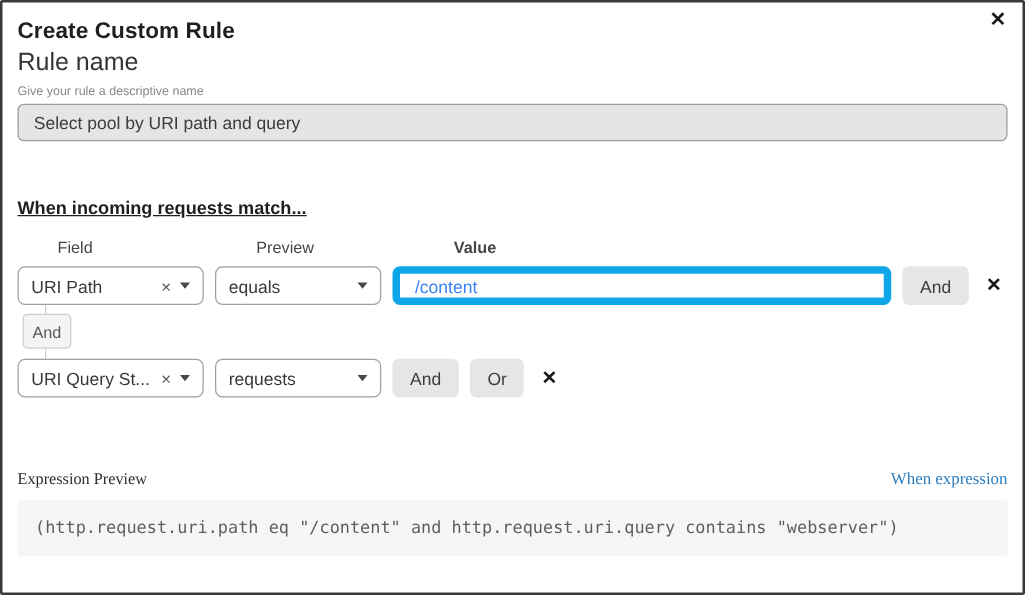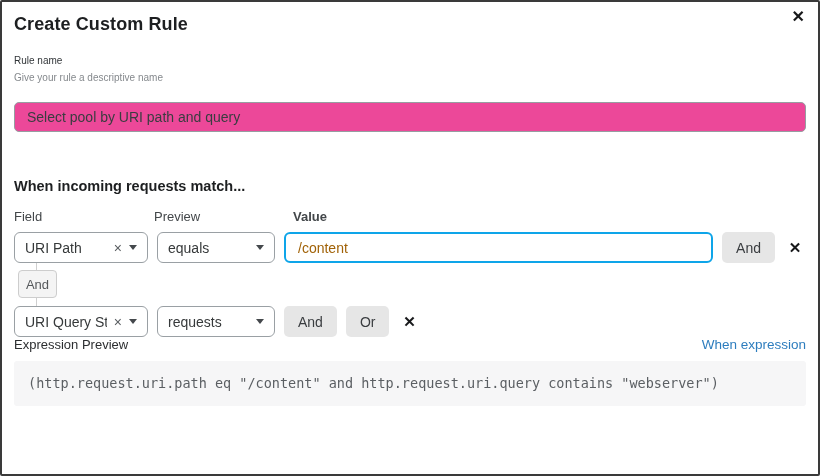--- a/index.html
+++ b/index.html
@@ -23,56 +23,56 @@
     position: absolute; top: 7px; right: 13px;
     background: none; border: none; cursor: pointer;
     font-size: 16px; font-weight: 900; color: #17181a;
     line-height: 1; font-family: "Liberation Sans", sans-serif;
   }
   .dialog-title {
     font-size: 18px; font-weight: 700; color: #1d1f21;
     margin-top: 2px; letter-spacing: 0.1px;
   }
   
-  .rule-label { margin-top: 20px; font-size: 10px; color: #313538; }
+  .rule-label { margin-top: 4px; font-size: 20px; color: #313538; }
   .rule-hint  { margin-top: 6px;  font-size: 10px; color: #85898d; }
   .text-input {
-    margin-top: 19px; width: 100%; height: 30px;
+    margin-top: 4px; width: 100%; height: 30px;
     border: 1px solid #979da1; border-radius: 5px;
     padding: 0 12px; font-size: 14px; color: #393d40;
     font-family: "Liberation Sans", sans-serif;
-    background: #ec4899; outline: none; display: block;
+    background: #e5e5e5; outline: none; display: block;
   }
   
-  .matcher-heading { margin-top: 46px; font-size: 14.5px; font-weight: 700; color: #1d1f21; }
-  .col-labels { display: flex; gap: 6px; margin-top: 15px; font-size: 13px; color: #43474a; }
+  .matcher-heading { margin-top: 46px; font-size: 14.5px; font-weight: 700; color: #1d1f21; text-decoration: underline; }
+  .col-labels { display: flex; gap: 25px; margin-top: 15px; font-size: 13px; color: #43474a; margin-left: 32px; }
   .col-field { width: 134px; }
   .col-op    { width: 133px; }
   .col-val   { flex: 1; font-weight: bold; }
   .cond-row  { display: flex; gap: 9px; margin-top: 8px; align-items: center; }
   .select-ctl {
-    width: 134px; height: 31px; flex: none;
+    width: 149px; height: 31px; flex: none;
     border: 1px solid #9aa0a4; border-radius: 6px;
     background: #fff; display: flex; align-items: center;
     padding: 0 10px; gap: 7px; font-size: 14px; color: #36393a;
     cursor: pointer;
   }
-  .select-ctl.op-ctl { width: 118px; }
+  .select-ctl.op-ctl { width: 133px; }
   .sel-text { flex: 1; white-space: nowrap; overflow: hidden; }
   .clear-x { font-size: 14px; color: #595d60; line-height: 1; cursor: pointer; }
   .caret {
     width: 0; height: 0; flex: none;
     border-left: 4.5px solid transparent;
     border-right: 4.5px solid transparent;
     border-top: 5.5px solid #44484c;
   }
   .value-input {
     flex: 1; height: 31px;
-    border: 2px solid #0ea5e9; border-radius: 6px;
-    padding: 0 12px; font-size: 14px; color: #a16207;
+    border: 6px solid #0ea5e9; border-radius: 6px;
+    padding: 0 12px; font-size: 14px; color: #3b82f6;
     font-family: "Liberation Sans", sans-serif; outline: none;
     min-width: 0;
   }
   .logic-btn {
     height: 31px; padding: 0 14px; flex: none;
     background: #e6e6e6; border: none; border-radius: 5px;
     font-size: 14px; color: #3a3d40; cursor: pointer;
     font-family: "Liberation Sans", sans-serif;
   }
   .remove-btn {
@@ -86,22 +86,23 @@
   .vline { width: 1px; height: 7px; background: #cfcfcf; margin-left: 22px; }
   .vline.bottom { height: 8px; }
   .connector-badge {
     width: 39px; height: 28px; margin-left: 4px;
     background: #f4f4f4; border: 1px solid #cdcdcd; border-radius: 4px;
     display: flex; align-items: center; justify-content: center;
     font-size: 13px; color: #55585b;
   }
   
   .expr-header {
-    display: flex; align-items: baseline;
+    margin-top: 57px; display: flex; align-items: baseline;
     justify-content: space-between;
+    font-family: Liberation Serif, serif;
   }
   .expr-label { font-size: 13px; color: #2c2e30; }
   .edit-link { font-size: 13.5px; color: #2d7dbe; text-decoration: none; cursor: pointer; }
   .code-block {
     margin-top: 9px; background: #f6f6f7; border-radius: 3px;
     padding: 15px 14px; height: 45px;
     font-family: "DejaVu Sans Mono", "Liberation Mono", monospace;
     font-size: 13.5px; color: #5b5f63; white-space: nowrap; overflow: hidden;
     line-height: 15px;
   }

